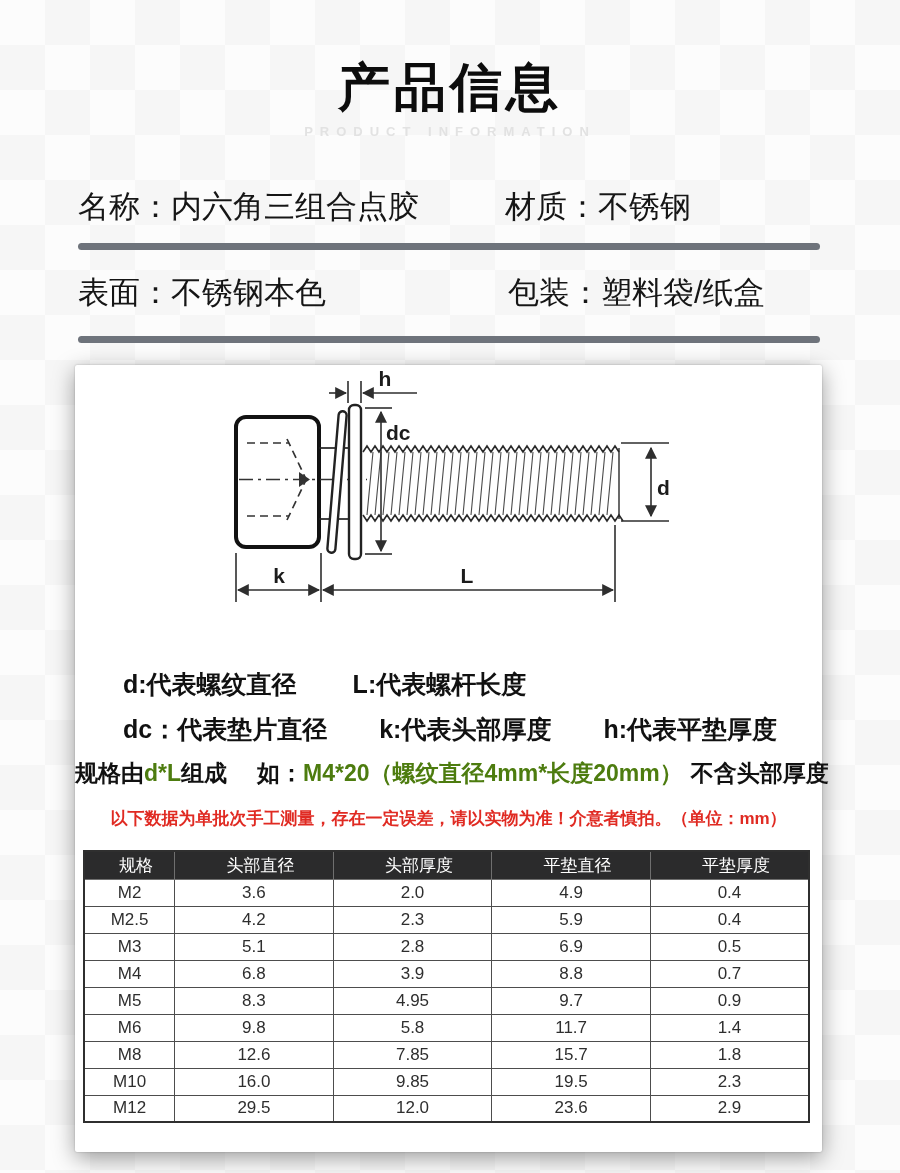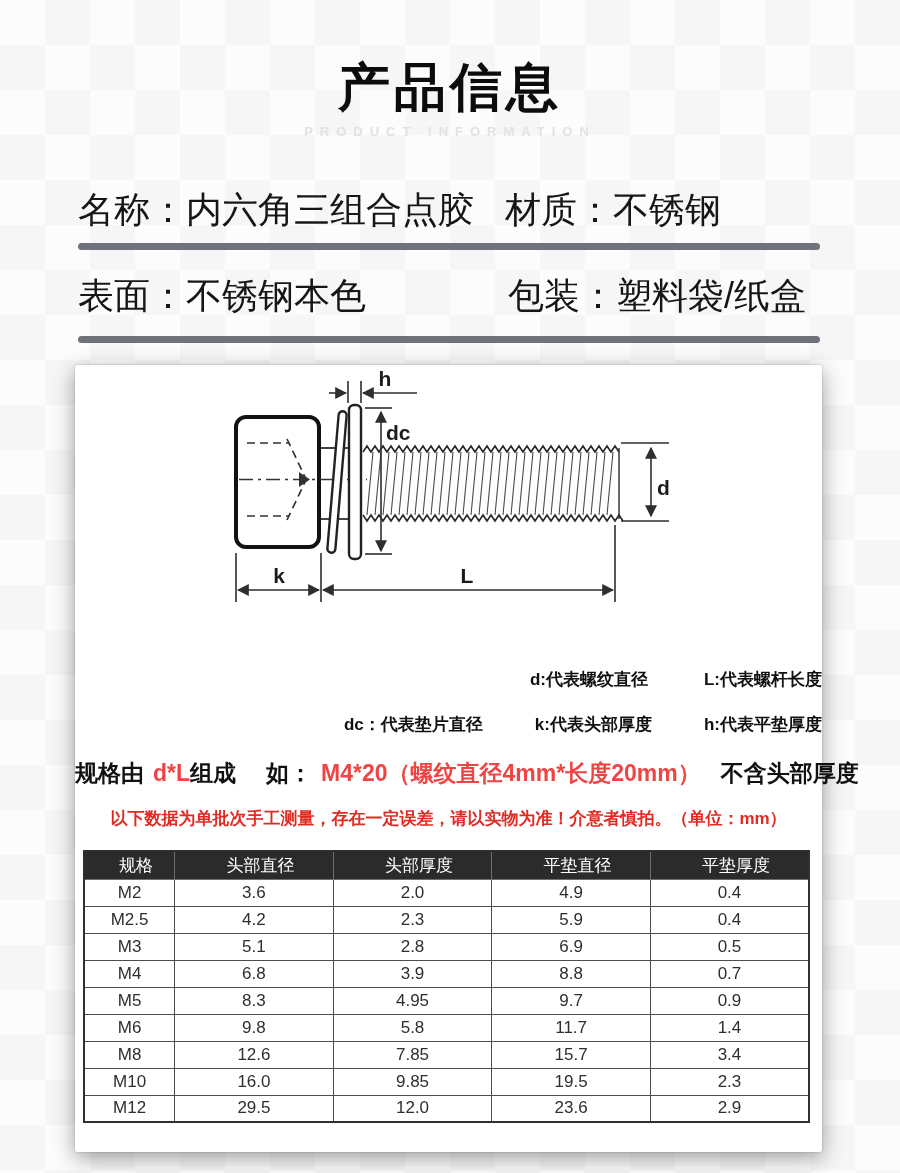--- a/index.html
+++ b/index.html
@@ -12,42 +12,42 @@
     background:
       linear-gradient(45deg,#f6f6f6 25%,transparent 25%,transparent 75%,#f6f6f6 75%),
       linear-gradient(45deg,#f6f6f6 25%,transparent 25%,transparent 75%,#f6f6f6 75%),
       #fcfcfc;
     background-size:90px 90px; background-position:0 0,45px 45px;
   }
   .title { position:absolute; top:38px; left:0; width:100%; text-align:center;
     font-size:52px; line-height:98px; font-weight:900; letter-spacing:4px; color:#0c0c0c; }
   .subtitle { position:absolute; top:124px; left:0; width:100%; text-align:center;
     font-size:13px; font-weight:600; letter-spacing:7px; color:#e2e2e2; }
-  .attr { position:absolute; font-size:36px; font-weight:500; color:#161616; white-space:nowrap; }
+  .attr { position:absolute; font-size:31px; font-weight:500; color:#161616; white-space:nowrap; }
   .a-r1l { top:186px; left:78px; }
   .a-r1r { top:186px; left:505px; }
   .a-r2l { top:272px; left:78px; }
   .a-r2r { top:272px; left:508px; }
   .divider { position:absolute; left:78px; width:742px; height:7px; border-radius:4px; background:#6e737b; }
   .div1 { top:243px; } .div2 { top:336px; }
 
   .card { position:absolute; left:75px; top:365px; width:747px; height:787px;
     background:#fff; border-radius:2px; box-shadow:0 6px 22px rgba(0,0,0,.38), 0 0 2px rgba(0,0,0,.25); }
   .diagram { position:absolute; left:148px; top:0; }
 
-  .legend { position:absolute; left:0; width:100%; text-align:right;
-    font-size:17px; font-weight:700; color:#111; white-space:nowrap;padding-left:48px; }
+  .legend { position:absolute; left:0; width:100%; text-align:left;
+    font-size:25px; font-weight:700; color:#111; white-space:nowrap;padding-left:48px; }
   .lg1 { top:303px; } .lg2 { top:348px; }
   .lg1 span + span { margin-left:56px; }
   .lg2 span + span { margin-left:52px; }
   .note { position:absolute; top:393px; left:0; width:100%; text-align:center;
     font-size:23px; font-weight:700; color:#111; white-space:nowrap; }
-  .note .red { color:#ef4444;margin-left:9px; }
+  .note .red { color:#4d7c0f; }
   .note .gap { margin-left:30px; }
-  .note .tail { margin-left:20px; }
+  .note .tail { margin-left:8px; }
   .disclaimer { position:absolute; top:442px; left:0; width:100%; text-align:center;
     font-size:17px; font-weight:700; color:#e02a22; white-space:nowrap; }
 
   table.spec { position:absolute; left:8px; top:485px; width:727px;
     border-collapse:collapse; table-layout:fixed; }
   table.spec th { background:#2b2b2c; color:#fff; font-size:17px; font-weight:500;
     height:28px; border:1px solid #6f6f6f;padding-left:13px; }
   table.spec td { background:#fff; color:#2e2e2e; font-size:17px; font-weight:400;
     height:27px; text-align:center; border:1px solid #4d4d4d;margin-top:44px; }
   table.spec { border:2px solid #2f2f2f; }
@@ -206,21 +206,21 @@
             <td>9.8</td>
             <td>5.8</td>
             <td>11.7</td>
             <td>1.4</td>
           </tr>
           <tr>
             <td>M8</td>
             <td>12.6</td>
             <td>7.85</td>
             <td>15.7</td>
-            <td>3.4</td>
+            <td>1.8</td>
           </tr>
           <tr>
             <td>M10</td>
             <td>16.0</td>
             <td>9.85</td>
             <td>19.5</td>
             <td>2.3</td>
           </tr>
           <tr>
             <td>M12</td>

